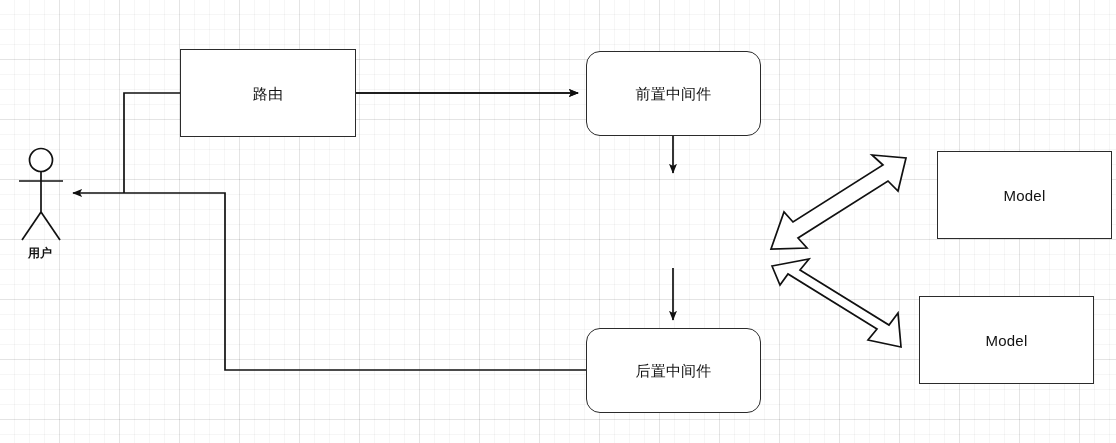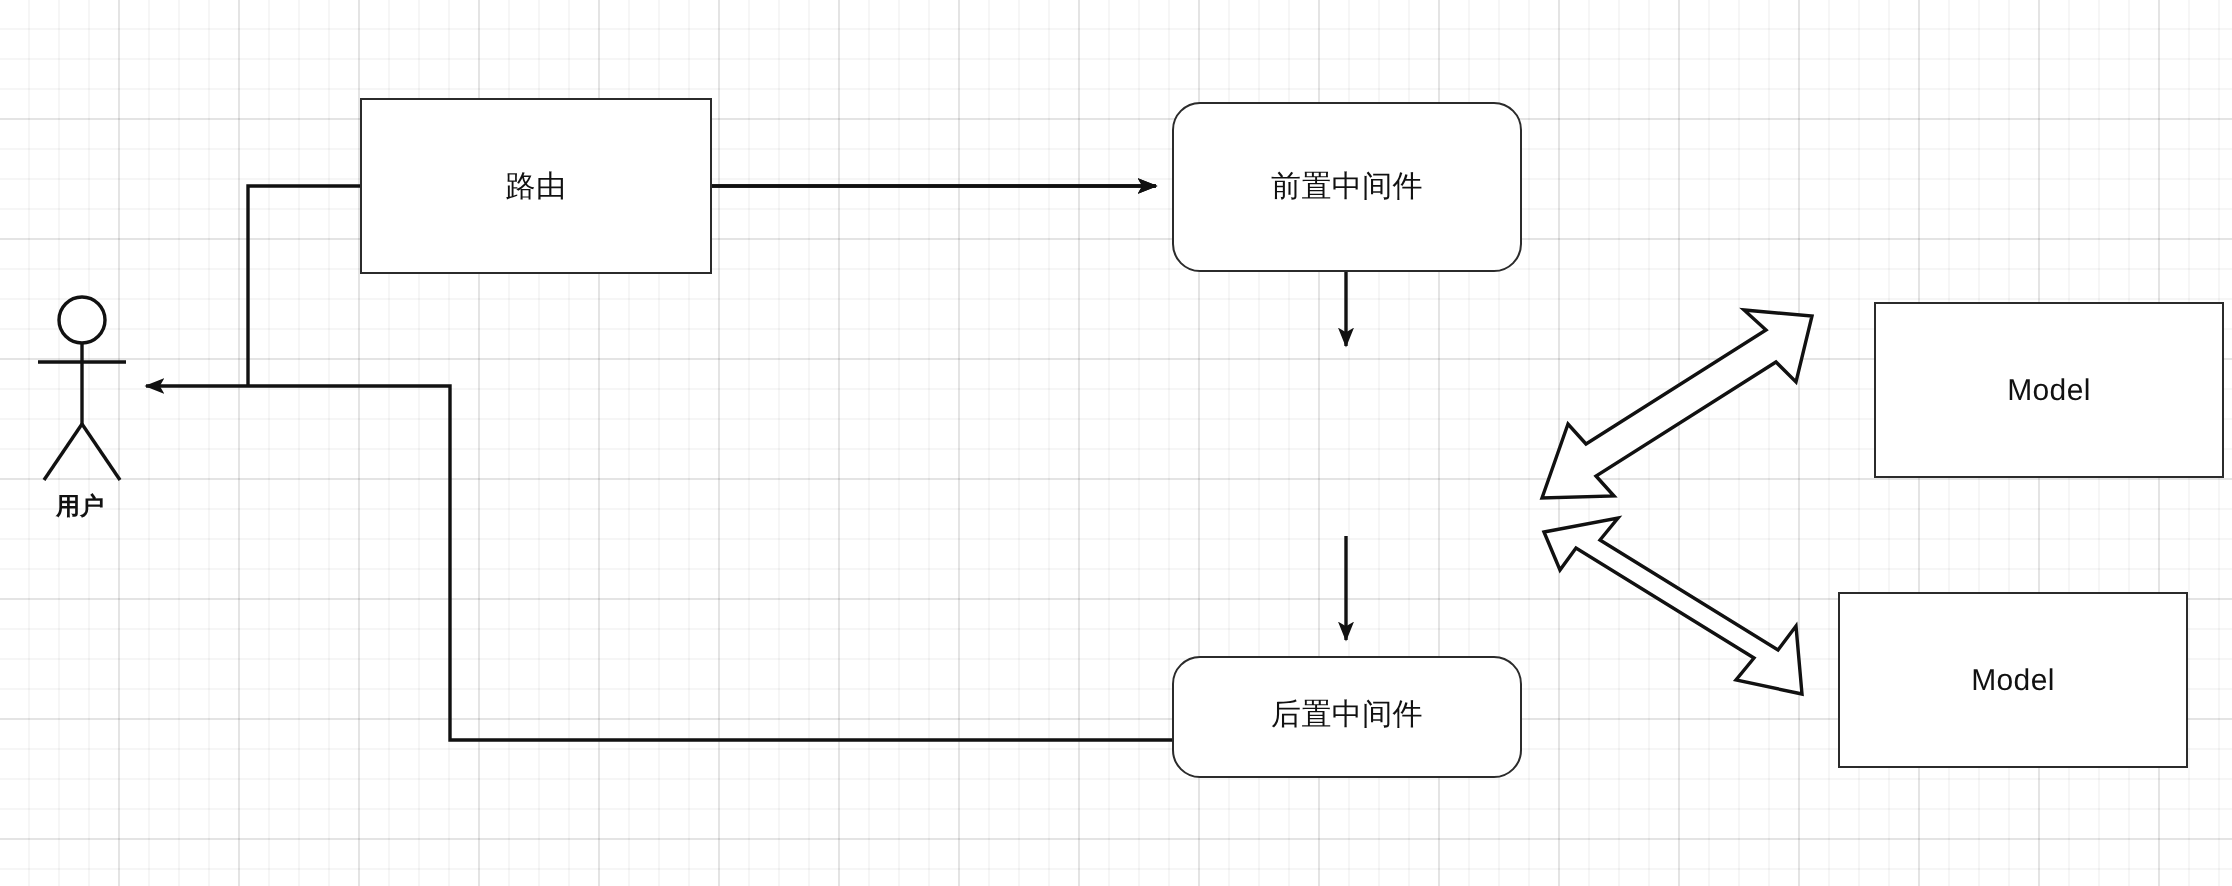--- a/index.html
+++ b/index.html
@@ -107,21 +107,21 @@
 
   <div class="node" style="left:180px; top:49px; width:176px; height:88px;">
     <span class="node-label">路由</span>
   </div>
 
   <div class="node rounded" style="left:586px; top:51px; width:175px; height:85px;">
     <span class="node-label">前置中间件</span>
   </div>
 
 
-  <div class="node rounded" style="left:586px; top:328px; width:175px; height:61px;font-family:Liberation Mono, monospace;">
+  <div class="node rounded" style="left:586px; top:328px; width:175px; height:85px;">
     <span class="node-label">后置中间件</span>
   </div>
 
   <div class="node" style="left:919px; top:151px; width:175px; height:88px;margin-left:18px;">
     <span class="node-label">Model</span>
   </div>
 
   <div class="node" style="left:919px; top:296px; width:175px; height:88px;">
     <span class="node-label">Model</span>
   </div>

